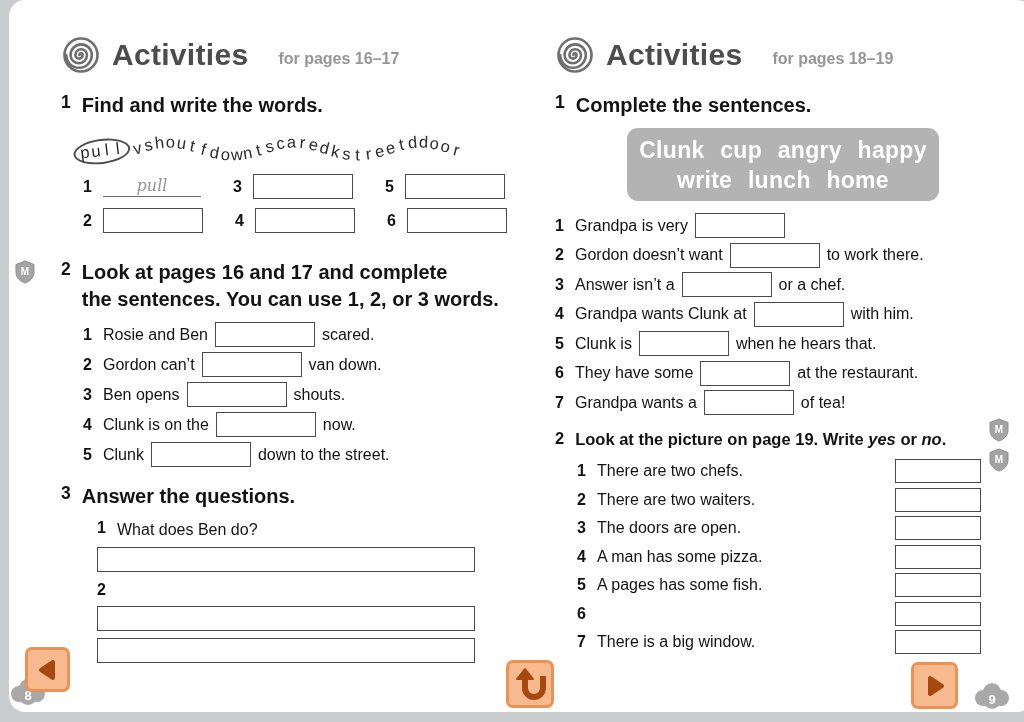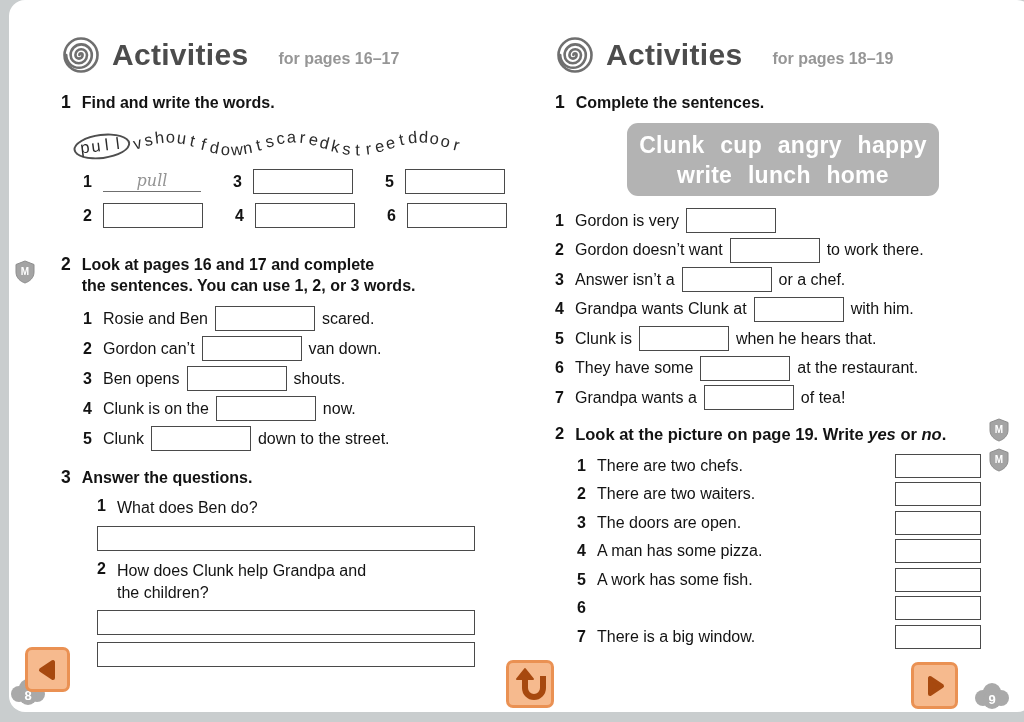--- a/index.html
+++ b/index.html
@@ -8,21 +8,21 @@
   .sheet{position:absolute;left:9px;top:0;width:1024px;height:712px;background:#ffffff;border-radius:16px;}
   .col{position:absolute;top:34px;}
   .col.left{left:52px;width:442px;}
   .col.right{left:546px;width:444px;}
   .hdr{display:flex;align-items:center;gap:11px;margin-bottom:16px;height:42px;}
   .hicon svg{display:block;}
   .title{font-size:30px;font-weight:bold;color:#4c4c4c;letter-spacing:.3px;line-height:1;}
   .sub{font-size:16px;font-weight:bold;color:#969696;padding-top:8px;margin-left:19px;}
   .act-head{display:flex;gap:11px;margin-bottom:8px;}
   .act-num{font-weight:bold;font-size:17.5px;}
-  .act-title{font-weight:bold;font-size:16px;line-height:1.32;}
+  .act-title{font-weight:bold;font-size:20px;line-height:1.32;}
   .snake{display:flex;align-items:center;height:44px;margin:2px 0 4px 12px;}
   .snake .ltr{display:inline-block;font-size:16.5px;color:#2b2b2b;width:11px;text-align:center;}
   .circled{display:inline-flex;border:2px solid #4e4e4e;border-radius:50%;padding:0 5px 2px 4px;transform:rotate(-7deg) translateY(3px);margin-right:2px;}
   .ans-grid{margin-left:22px;display:flex;flex-direction:column;gap:9px;}
   .ans-row{display:flex;gap:32px;}
   .ans-cell{display:flex;align-items:center;gap:9px;width:122px;}
   .num{font-weight:bold;font-size:16px;min-width:11px;}
   .blank-box{display:inline-block;width:100px;height:25px;border:1.6px solid #4a4a4a;background:#fff;flex-shrink:0;}
   .underline-ans{display:inline-block;width:98px;border-bottom:1.6px solid #6f6f6f;text-align:center;color:#949494;font-size:16px;font-style:italic;font-family:"DejaVu Serif",serif;padding-bottom:1px;}
   .items{margin:10px 0 0 22px;}
@@ -189,21 +189,20 @@
         <div class="q-block">
           <div class="q-row">
             <span class="num">1</span>
             <span class="qtxt">What does Ben do?</span>
           </div>
           <div class="wide-box"></div>
         </div>
         <div class="q-block">
           <div class="q-row">
             <span class="num">2</span>
-            <span class="qtxt">How does Clunk help Grandpa and the children?</span>
           </div>
           <div class="wide-box"></div>
           <div class="wide-box"></div>
         </div>
       </div>
   </section>
 
   <section class="col right">
     <div class="hdr">
       <span class="hicon">
@@ -222,21 +221,21 @@
     </div>
 
     <div class="word-bank" id="bank">
         <div>Clunk cup angry happy</div>
         <div>write lunch home</div>
       </div>
 
     <div id="r1-items">
         <div class="fill-row">
           <span class="num">1</span>
-          <span class="txt">Gordon is very</span>
+          <span class="txt">Grandpa is very</span>
           <span class="blank-box"></span>
         </div>
         <div class="fill-row">
           <span class="num">2</span>
           <span class="txt">Gordon doesn’t want</span>
           <span class="blank-box"></span>
           <span class="txt">to work there.</span>
         </div>
         <div class="fill-row">
           <span class="num">3</span>
@@ -290,21 +289,21 @@
           <span class="txt">The doors are open.</span>
           <span class="blank-box"></span>
         </div>
         <div class="yn-row">
           <span class="num">4</span>
           <span class="txt">A man has some pizza.</span>
           <span class="blank-box"></span>
         </div>
         <div class="yn-row">
           <span class="num">5</span>
-          <span class="txt">A work has some fish.</span>
+          <span class="txt">A pages has some fish.</span>
           <span class="blank-box"></span>
         </div>
         <div class="yn-row">
           <span class="num">6</span>
           <span class="blank-box"></span>
         </div>
         <div class="yn-row">
           <span class="num">7</span>
           <span class="txt">There is a big window.</span>
           <span class="blank-box"></span>

